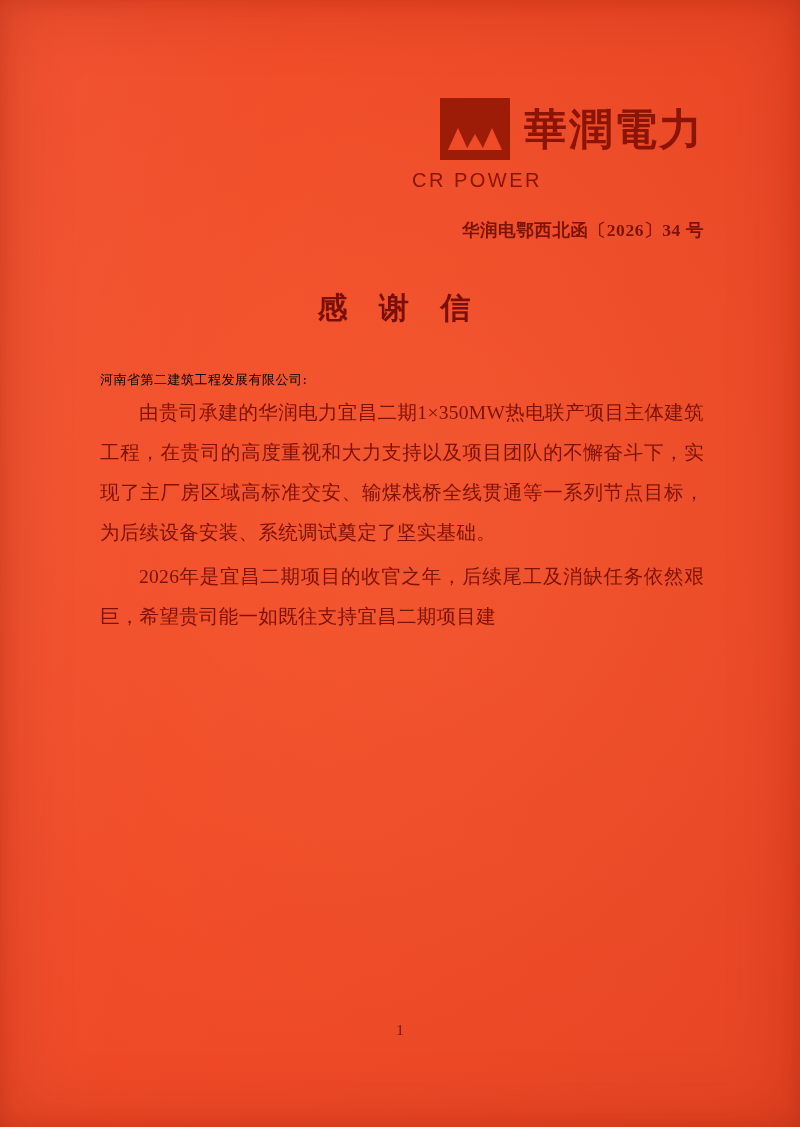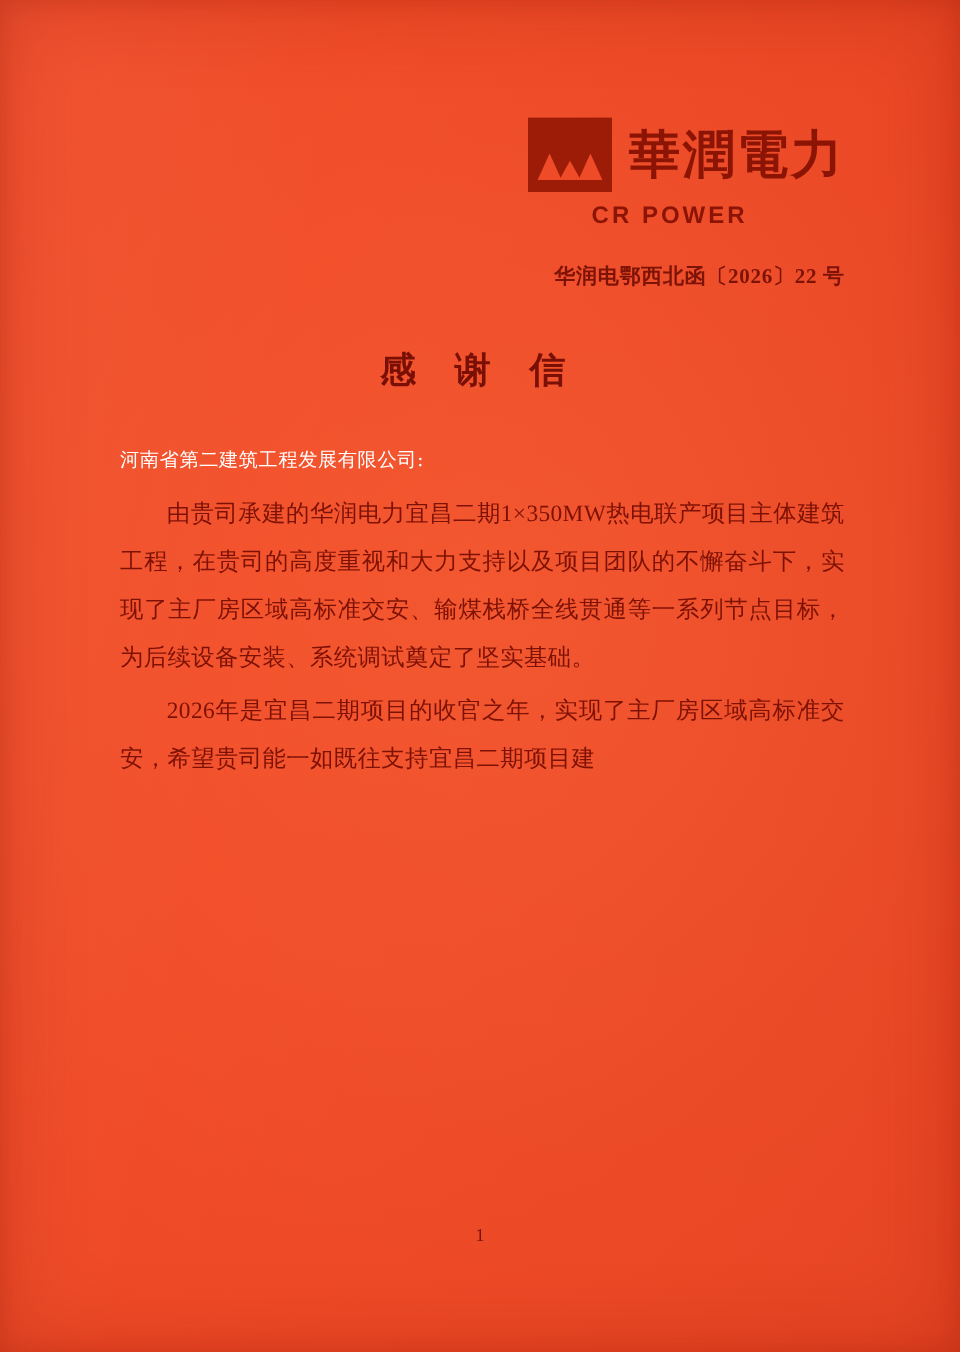--- a/index.html
+++ b/index.html
@@ -68,25 +68,25 @@
     font-weight: bold;
     font-size: 43px;
     letter-spacing: 2px;
     color: #8c1405;
     line-height: 1;
     white-space: nowrap;
   }
   .logo-en {
     margin-top: 9px;
     font-family: "Liberation Sans", sans-serif;
-    font-weight: bold;
+    font-weight: normal;
     font-size: 20px;
     letter-spacing: 2.5px;
     color: #8c1405;
-    text-align: center;
+    text-align: left;
     padding-left: 128px;
   }
   .doc-number {
     margin-top: 26px;
     font-size: 17.5px;
     font-weight: bold;
     letter-spacing: 0.6px;
     color: #7d1206;
     white-space: nowrap;
     text-align: right;
@@ -96,37 +96,37 @@
   .doc-title {
     position: absolute;
     top: 288px;
     left: 0;
     width: 100%;
     text-align: center;
     font-size: 30px;
     font-weight: bold;
     letter-spacing: 12px;
     color: #7a1005;
-    font-family: Liberation Sans, sans-serif;
+    font-family: Liberation Serif, serif;
   }
 
   
   .body-block {
     position: absolute;
     top: 368px;
     left: 100px;
     width: 604px;
   }
   .salutation {
-    font-size: 16px;
+    font-size: 13px;
     line-height: 1.9;
     letter-spacing: 0.5px;
-    color: #ffffff;
+    color: #000000;
     font-family: "DejaVu Serif", serif;
-    margin-bottom: 11px;
+    margin-bottom: 0;
   }
   .para {
     font-size: 19.5px;
     line-height: 2.05;
     letter-spacing: 0.3px;
     text-indent: 2em;
     color: #7e1105;
     text-align: justify;
     font-family: Liberation Serif, serif;
     margin: 0 0 4px 0;
@@ -155,27 +155,27 @@
       <div class="logo-mark">
         <svg class="peaks" viewBox="0 0 70 30" preserveAspectRatio="none" aria-hidden="true">
           <polygon points="8,30 18,8 28,30" fill="#f04b28"></polygon>
           <polygon points="26,30 35,14 44,30" fill="#f04b28"></polygon>
           <polygon points="42,30 52,8 62,30" fill="#f04b28"></polygon>
         </svg>
       </div>
       <div class="logo-cn">華潤電力</div>
     </div>
     <div class="logo-en">CR POWER</div>
-    <div class="doc-number">华润电鄂西北函〔2026〕22 号</div>
+    <div class="doc-number">华润电鄂西北函〔2026〕34 号</div>
   </div>
 
   <div class="doc-title">感 谢 信</div>
 
   <div class="body-block">
     <div class="salutation">河南省第二建筑工程发展有限公司:</div>
     <p class="para">由贵司承建的华润电力宜昌二期1×350MW热电联产项目主体建筑工程，在贵司的高度重视和大力支持以及项目团队的不懈奋斗下，实现了主厂房区域高标准交安、输煤栈桥全线贯通等一系列节点目标，为后续设备安装、系统调试奠定了坚实基础。</p>
-    <p class="para">2026年是宜昌二期项目的收官之年，实现了主厂房区域高标准交安，希望贵司能一如既往支持宜昌二期项目建</p>
+    <p class="para">2026年是宜昌二期项目的收官之年，后续尾工及消缺任务依然艰巨，希望贵司能一如既往支持宜昌二期项目建</p>
   </div>
 
   <div class="page-number">1</div>
 </div>
 
 <div class="edge-shade"></div>
 
 </body></html>

